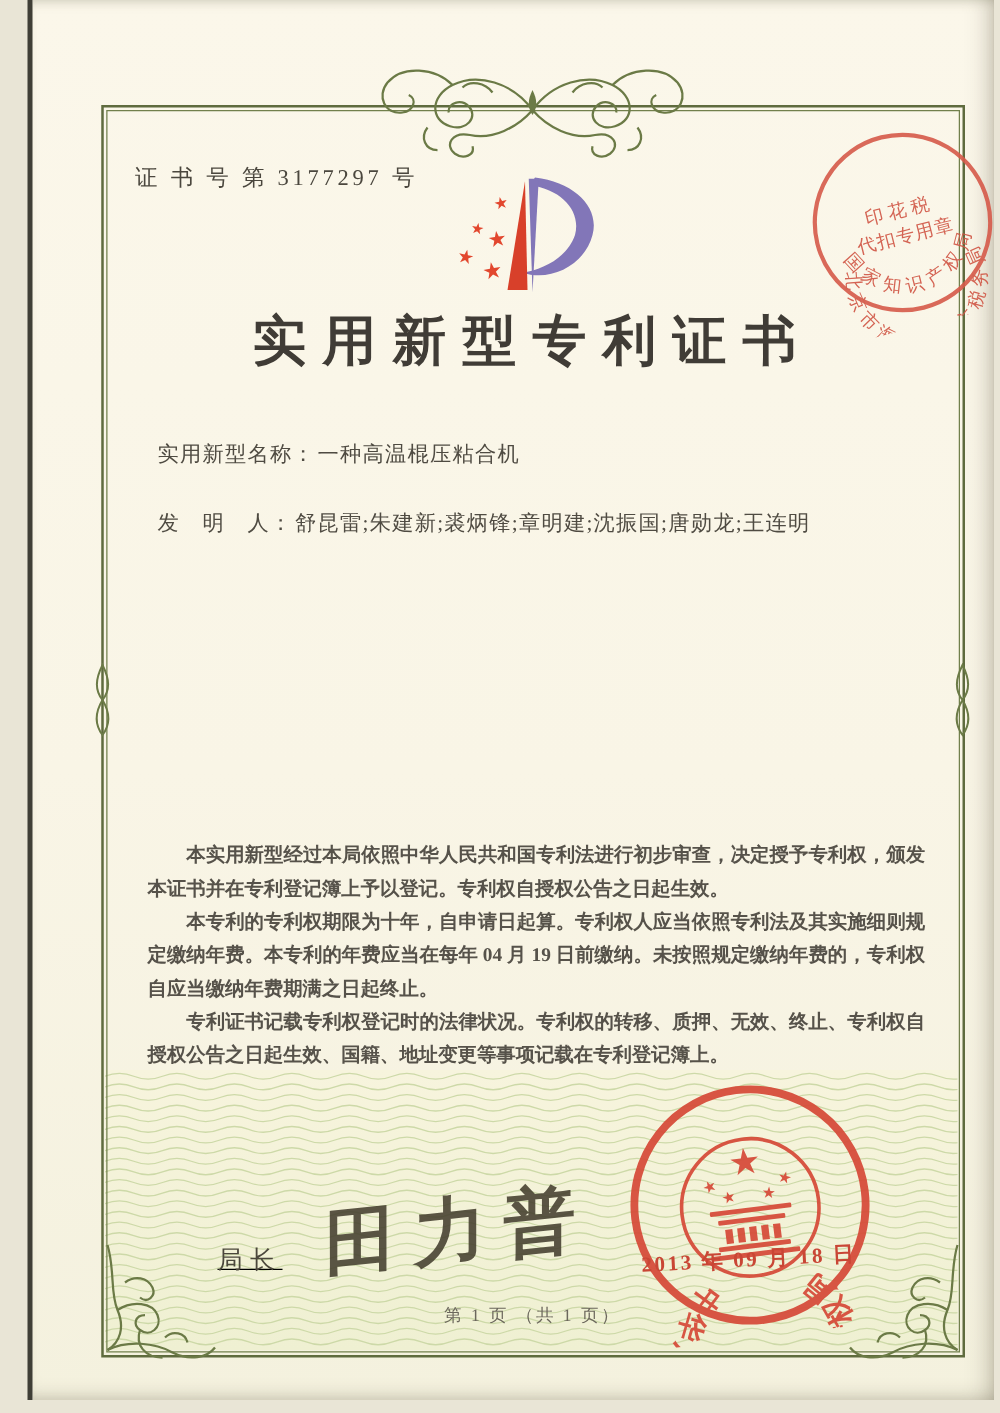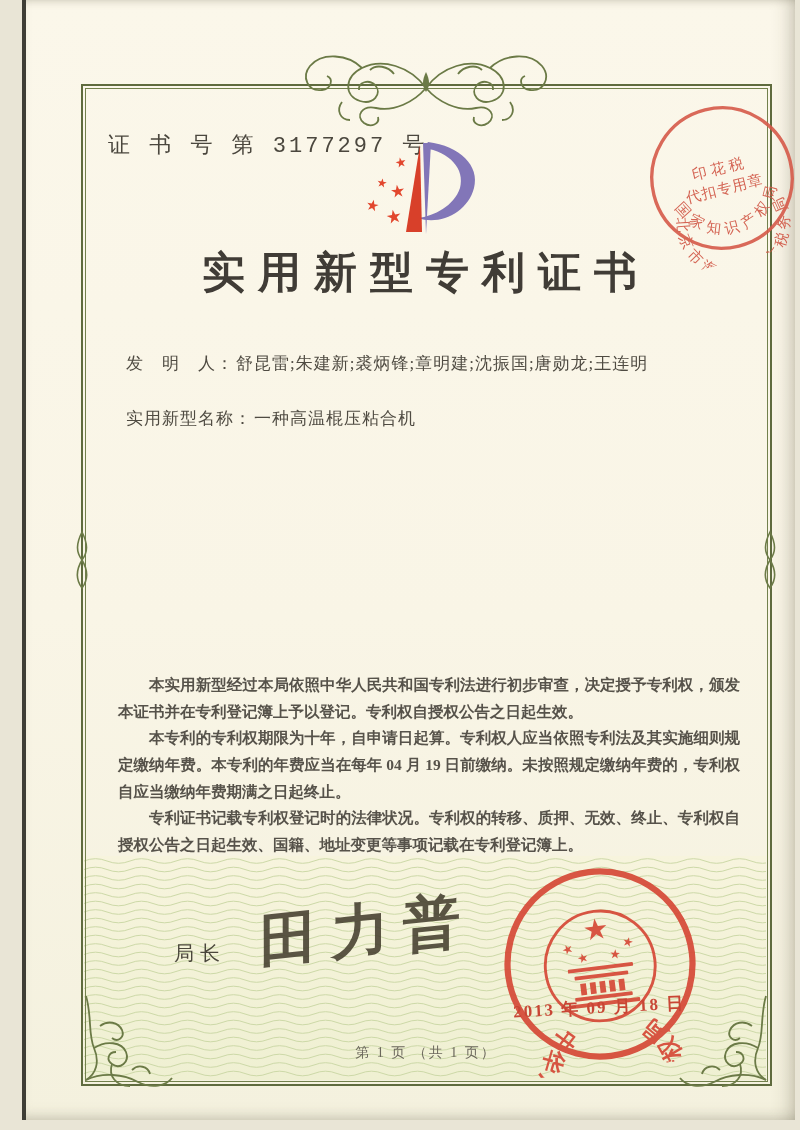--- a/index.html
+++ b/index.html
@@ -28,35 +28,35 @@
   .ornament{position:absolute;pointer-events:none;}
   
   .waves-zone{
     position:absolute;left:58px;top:856px;width:682px;height:224px;
     background:linear-gradient(180deg,#f7f4dd,#eff0d2);
   }
   .waves-zone svg{position:absolute;inset:0;width:100%;height:100%;}
   
   .cert-number{
     position:absolute;left:82px;top:130px;
-    font-size:22px;letter-spacing:3px;color:#4b473e;font-family:Liberation Mono, monospace;
+    font-size:18px;letter-spacing:3px;color:#4b473e;
   }
   .title{
     position:absolute;left:0;top:244px;width:800px;text-align:center;
     font-size:43px;font-weight:600;letter-spacing:13px;color:#403c36;
   }
   .fields{position:absolute;left:100px;top:352px;width:620px;}
   .field{height:55px;font-size:17px;color:#4f4b42;letter-spacing:1px;white-space:nowrap;}
   .field .val{margin-left:2px;}
   .paragraphs{
     position:absolute;left:92px;top:672px;width:622px;
     font-size:15.5px;line-height:1.72;color:#56524a;text-align:justify;
   }
   .paragraphs p{margin:0;text-indent:2em;font-weight:bold;}
-  .signature-block{position:absolute;left:148px;top:940px;}
+  .signature-block{position:absolute;left:148px;top:994px;text-decoration:underline;}
   .sig-label{font-size:20px;letter-spacing:6px;color:#4b473c;}
   .sig-name{
     position:absolute;left:85px;top:-48px;
     font-size:58px;font-weight:700;letter-spacing:14px;color:#453f2f;
     transform:rotate(-6deg) skewX(-6deg);opacity:.88;white-space:nowrap;
   }
   .footer{
     position:absolute;left:0;top:1044px;width:800px;text-align:center;
     font-size:14px;letter-spacing:2px;color:#6b675c;
   }
@@ -188,24 +188,24 @@
       <textPath href="#taxBottom" startOffset="50%" text-anchor="middle">国家知识产权局</textPath>
     </text>
     <text class="stamp-text" x="85" y="80" text-anchor="middle" fill="#d05544" font-size="15" letter-spacing="4">印花税</text>
     <text class="stamp-text" x="85" y="101" text-anchor="middle" fill="#d05544" font-size="15" letter-spacing="1">代扣专用章</text>
   </svg>
 
   <div class="title">实用新型专利证书</div>
 
   <div class="fields">
     <div class="field">
-      <span>发　明　人：</span><span class="val">舒昆雷;朱建新;裘炳锋;章明建;沈振国;唐勋龙;王连明</span>
+      <span>实用新型名称：</span><span class="val">一种高温棍压粘合机</span>
     </div>
     <div class="field">
-      <span>实用新型名称：</span><span class="val">一种高温棍压粘合机</span>
+      <span>发　明　人：</span><span class="val">舒昆雷;朱建新;裘炳锋;章明建;沈振国;唐勋龙;王连明</span>
     </div>
   </div>
 
   <div class="paragraphs">
     <p>本实用新型经过本局依照中华人民共和国专利法进行初步审查，决定授予专利权，颁发本证书并在专利登记簿上予以登记。专利权自授权公告之日起生效。</p>
     <p>本专利的专利权期限为十年，自申请日起算。专利权人应当依照专利法及其实施细则规定缴纳年费。本专利的年费应当在每年 04 月 19 日前缴纳。未按照规定缴纳年费的，专利权自应当缴纳年费期满之日起终止。</p>
     <p>专利证书记载专利权登记时的法律状况。专利权的转移、质押、无效、终止、专利权自授权公告之日起生效、国籍、地址变更等事项记载在专利登记簿上。</p>
   </div>
 
   <div class="signature-block">

